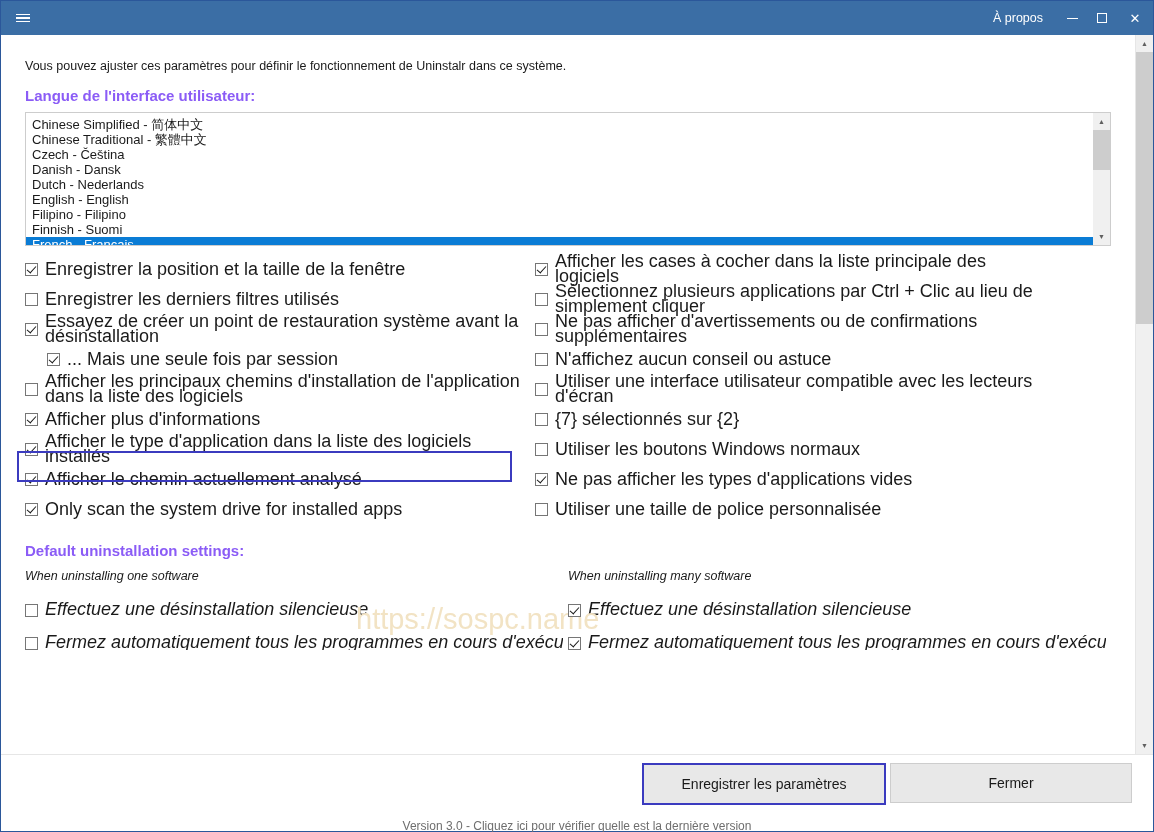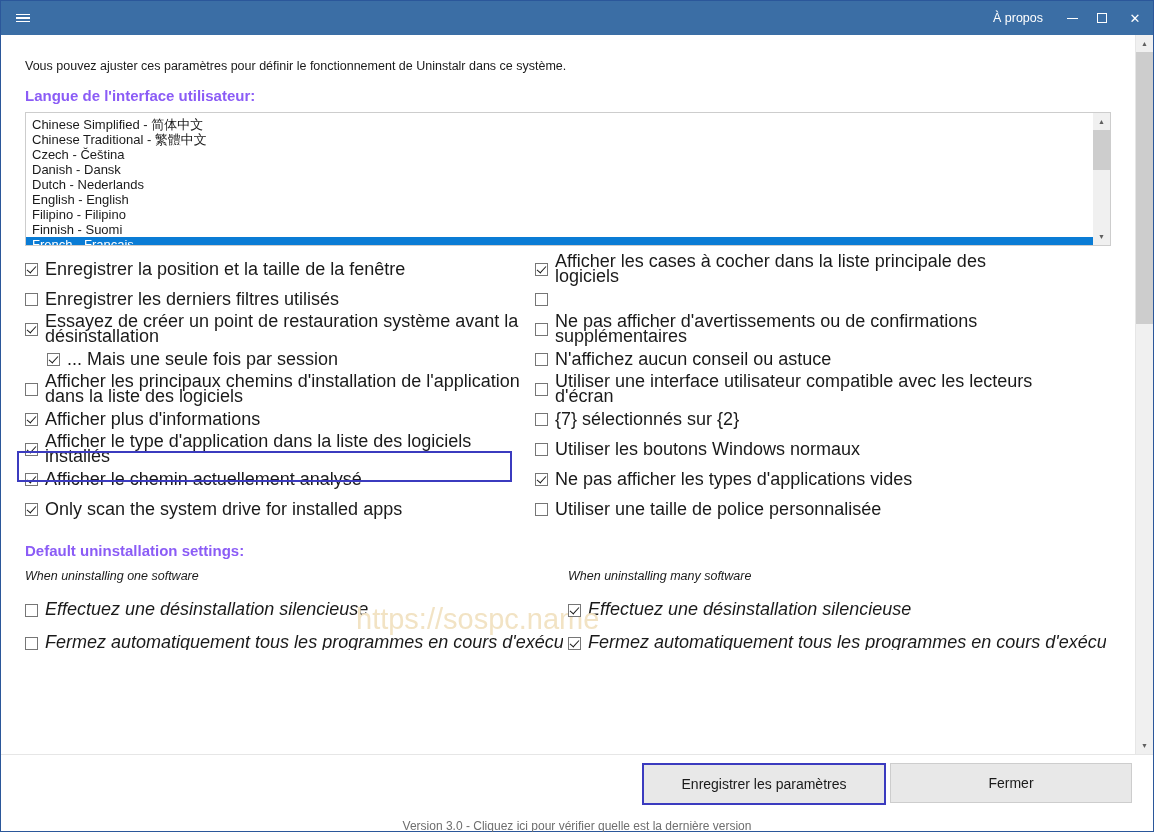--- a/index.html
+++ b/index.html
@@ -378,20 +378,21 @@
           </div>
         </div>
 
         <div class="col right">
           <div class="crow">
             <span class="cb checked"></span>
             <span class="clabel">Afficher les cases à cocher dans la liste principale des logiciels</span>
           </div>
           <div class="crow">
             <span class="cb"></span>
+            <span class="clabel">Sélectionnez plusieurs applications par Ctrl + Clic au lieu de simplement cliquer</span>
           </div>
           <div class="crow">
             <span class="cb"></span>
             <span class="clabel">Ne pas afficher d'avertissements ou de confirmations supplémentaires</span>
           </div>
           <div class="crow">
             <span class="cb"></span>
             <span class="clabel">N'affichez aucun conseil ou astuce</span>
           </div>
           <div class="crow">

